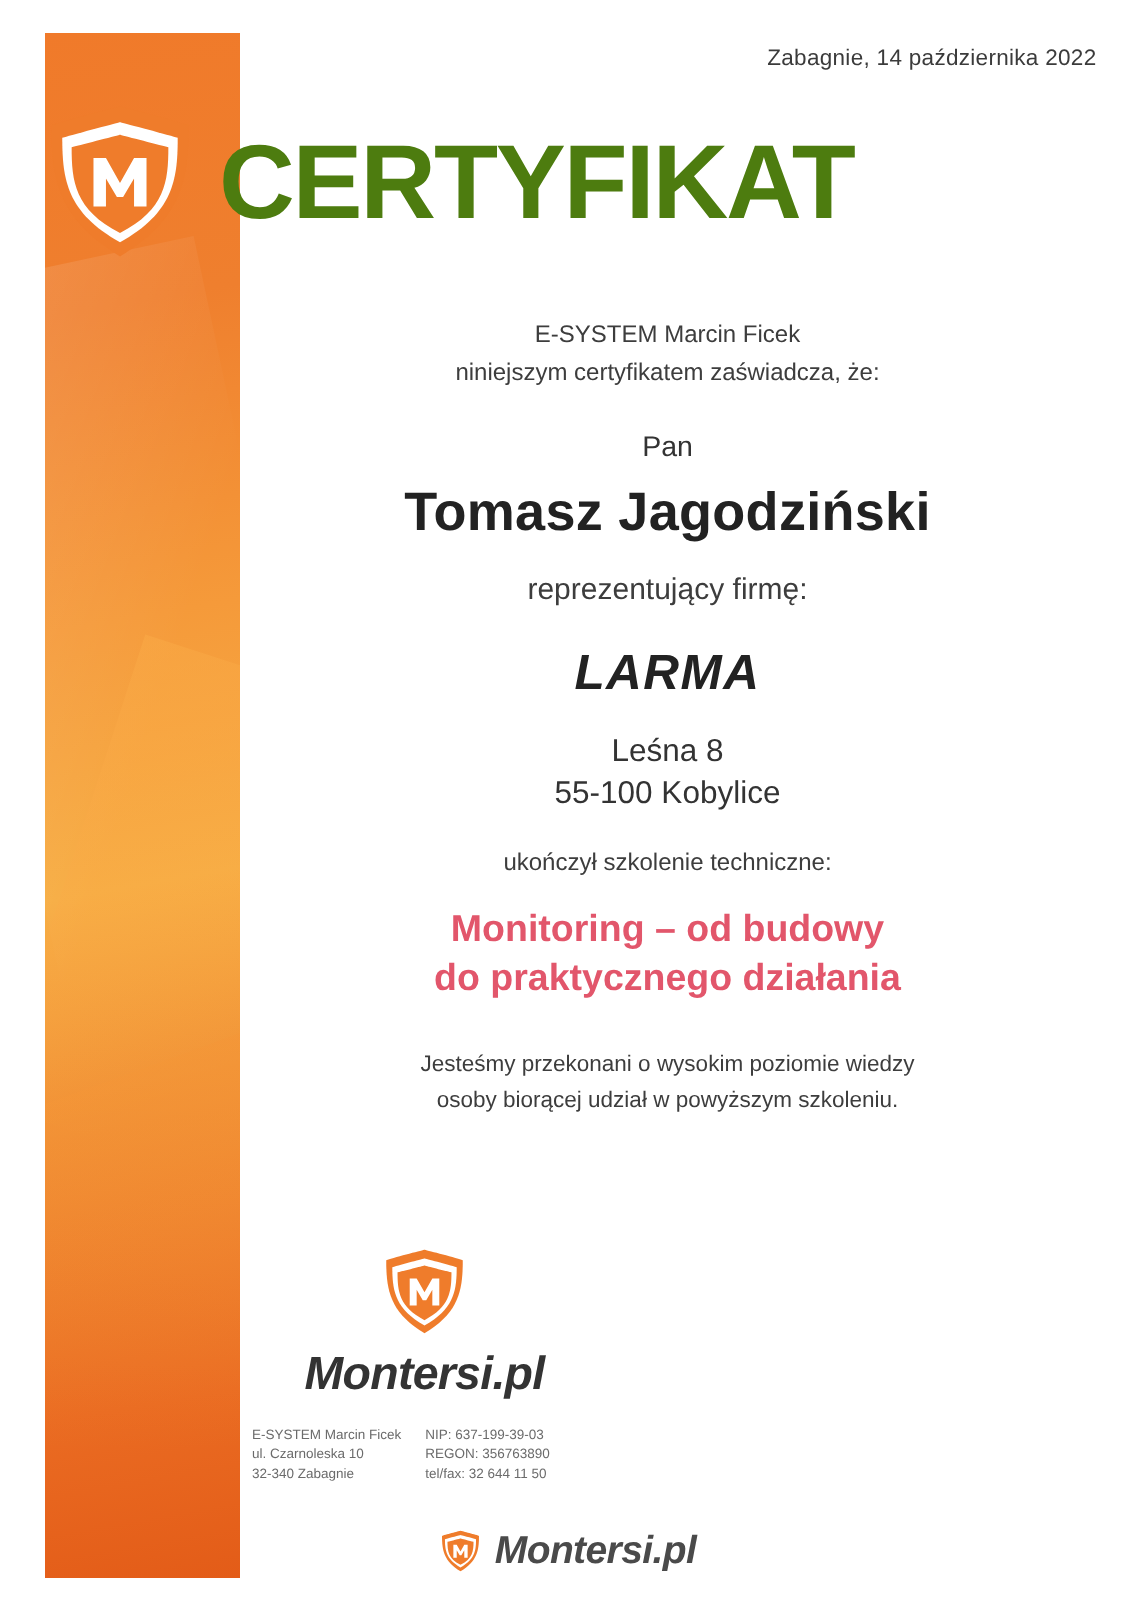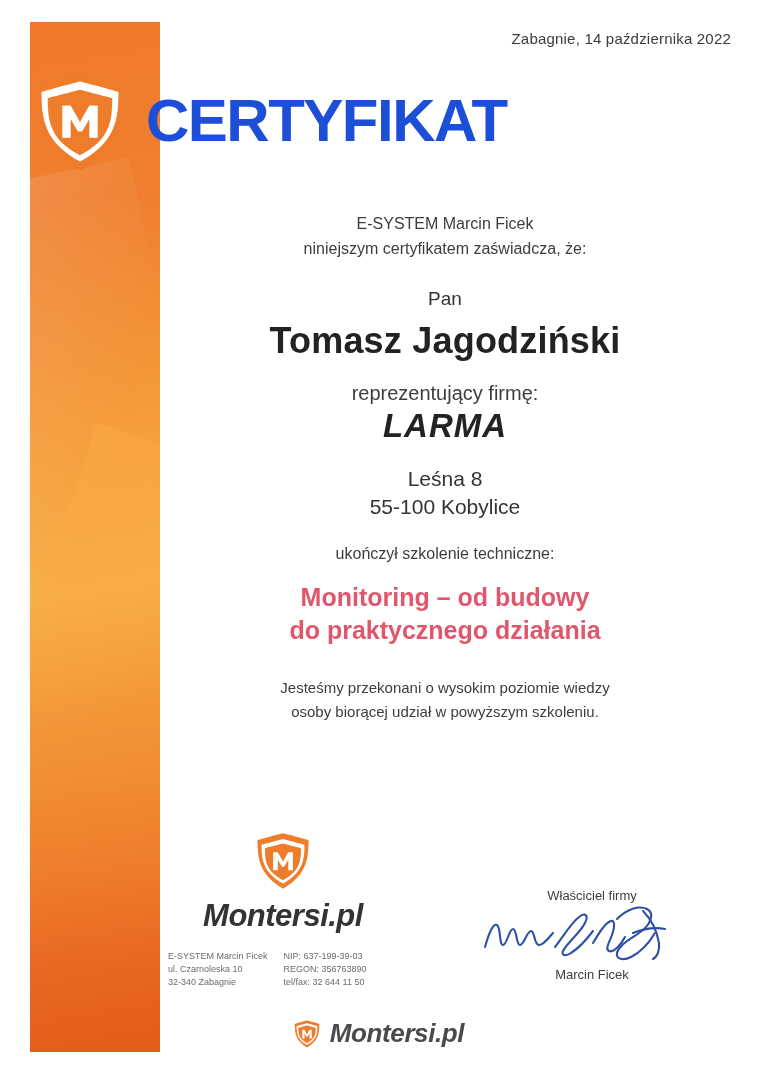--- a/index.html
+++ b/index.html
@@ -88,23 +88,23 @@
     display: flex;
     align-items: center;
   }
   #header-shield {
     width: 104px;
     height: 104px;
     flex: 0 0 104px;
     position: relative;
   }
   #header-title {
-    font-size: 60px;
-    font-weight: bold;
-    color: #1d4ed8;
+    font-size: 70px;
+    font-weight: bold;
+    color: #4d7c0f;
     letter-spacing: -1.5px;
     line-height: 1;
     margin-left: 14px;
     white-space: nowrap;
   }
 
   
   #body-block {
     position: absolute;
     left: 160px;
@@ -132,21 +132,21 @@
   .line-representing {
     font-size: 20px;
     color: #3d3d3d;
     margin-top: 20px;
   }
   .line-company {
     font-size: 33px;
     font-weight: bold;
     font-style: italic;
     color: #222222;
-    margin-top: 2px;
+    margin-top: 24px;
     letter-spacing: 1px;
   }
   .line-address1 {
     font-size: 21px;
     color: #333333;
     margin-top: 22px;
   }
   .line-address2 {
     font-size: 21px;
     color: #333333;
@@ -321,36 +321,20 @@
       <div>ul. Czarnoleska 10</div>
       <div>32-340 Zabagnie</div>
     </div>
     <div class="col">
       <div>NIP: 637-199-39-03</div>
       <div>REGON: 356763890</div>
       <div>tel/fax: 32 644 11 50</div>
     </div>
   </div>
 
-  <div id="signature-block">
-    <div id="signature-label">Właściciel firmy</div>
-    <div id="signature-mark">
-      <svg viewBox="0 0 250 62" width="250" height="62" aria-hidden="true">
-        <g fill="none" stroke="#2d4fa8" stroke-width="2.1" stroke-linecap="round" stroke-linejoin="round">
-          <path d="M18 44 C22 30 26 20 30 22 C34 24 32 42 36 42 C40 42 42 26 46 26 C50 26 49 42 53 42 C57 42 60 28 64 28 C68 28 67 42 72 42 C77 42 82 34 86 30"></path>
-          <path d="M88 44 C96 34 104 20 112 14 C118 9 122 12 118 20 C113 30 100 40 96 48 C94 52 98 54 104 50 C112 45 120 36 126 28"></path>
-          <path d="M126 40 C132 30 138 20 144 18 C148 17 148 24 145 32 C142 40 138 46 142 48 C146 50 154 42 158 34"></path>
-          <path d="M150 16 C160 6 172 2 180 6 C188 10 184 22 172 30 C162 37 152 42 150 50 C149 56 156 58 164 54 C174 49 182 40 188 30"></path>
-          <path d="M166 30 C176 26 188 24 198 26"></path>
-          <path d="M176 8 C184 16 190 28 192 40 C193 48 190 54 186 56"></path>
-        </g>
-      </svg>
-    </div>
-    <div id="signature-name">Marcin Ficek</div>
-  </div>
 
   <div id="bottom-brand">
     <div id="bottom-brand-shield">
       <svg viewBox="0 0 100 100" width="28" height="28" aria-hidden="true">
         <path d="M50 2 C50 2 82 10 94 14 C94 48 90 74 50 98 C10 74 6 48 6 14 C18 10 50 2 50 2 Z" fill="#ef7c2b"></path>
         <path d="M50 12 C50 12 77 19 87 22 C87 49 84 70 50 89 C16 70 13 49 13 22 C23 19 50 12 50 12 Z" fill="#ffffff"></path>
         <path d="M50 20 C50 20 73 26 81 28 C81 50 79 68 50 83 C21 68 19 50 19 28 C27 26 50 20 50 20 Z" fill="#ef7c2b"></path>
         <path d="M33 66 L33 35 L41 35 L50 51 L59 35 L67 35 L67 66 L59 66 L59 48 L52 60 L48 60 L41 48 L41 66 Z" fill="#ffffff"></path>
       </svg>
     </div>

